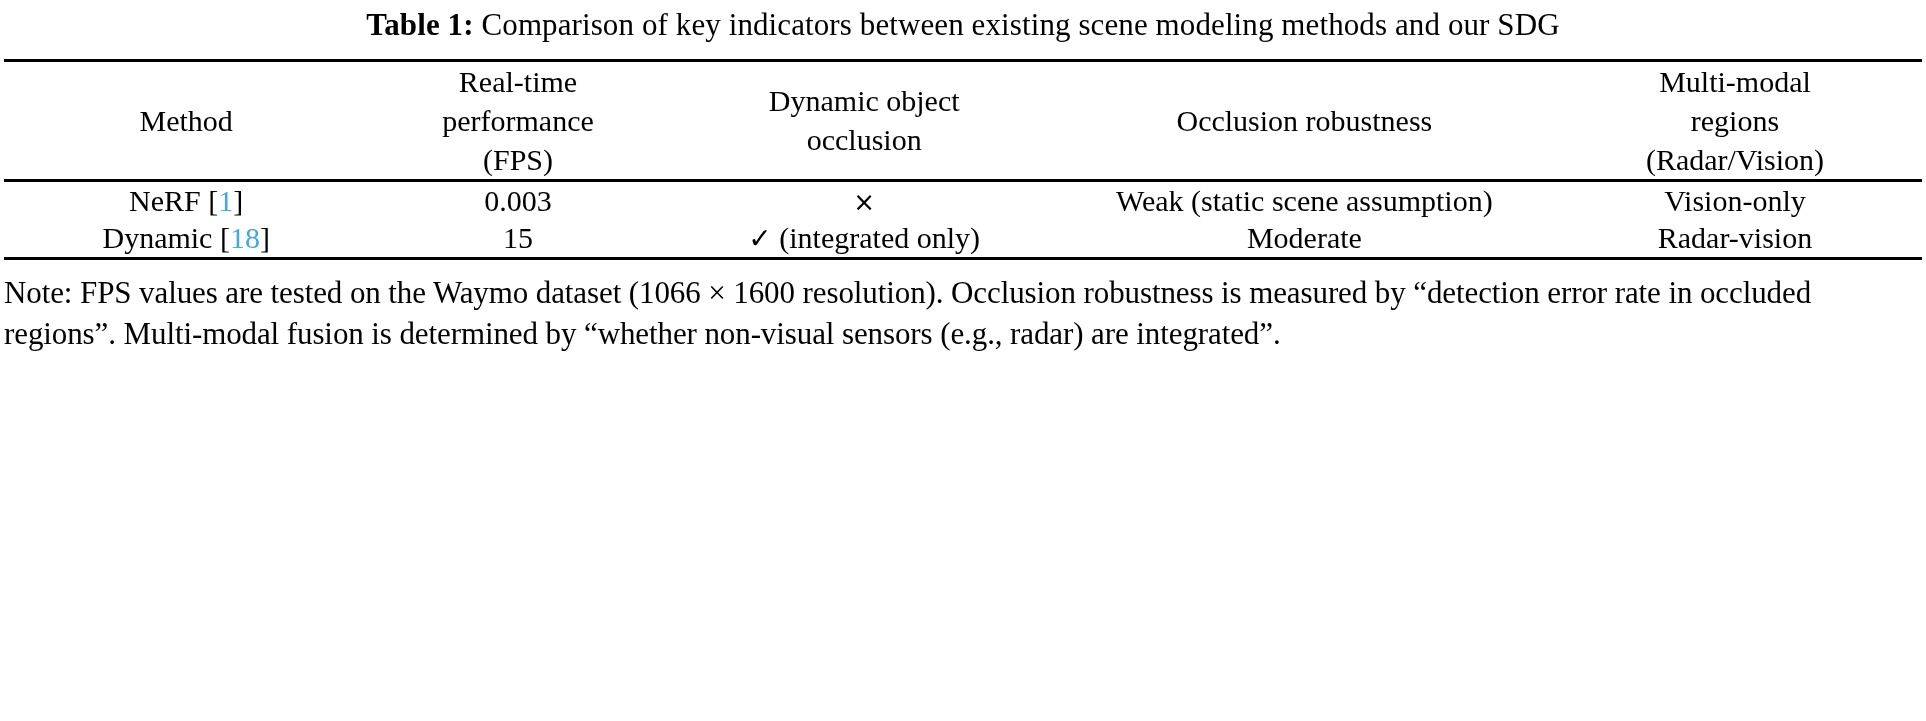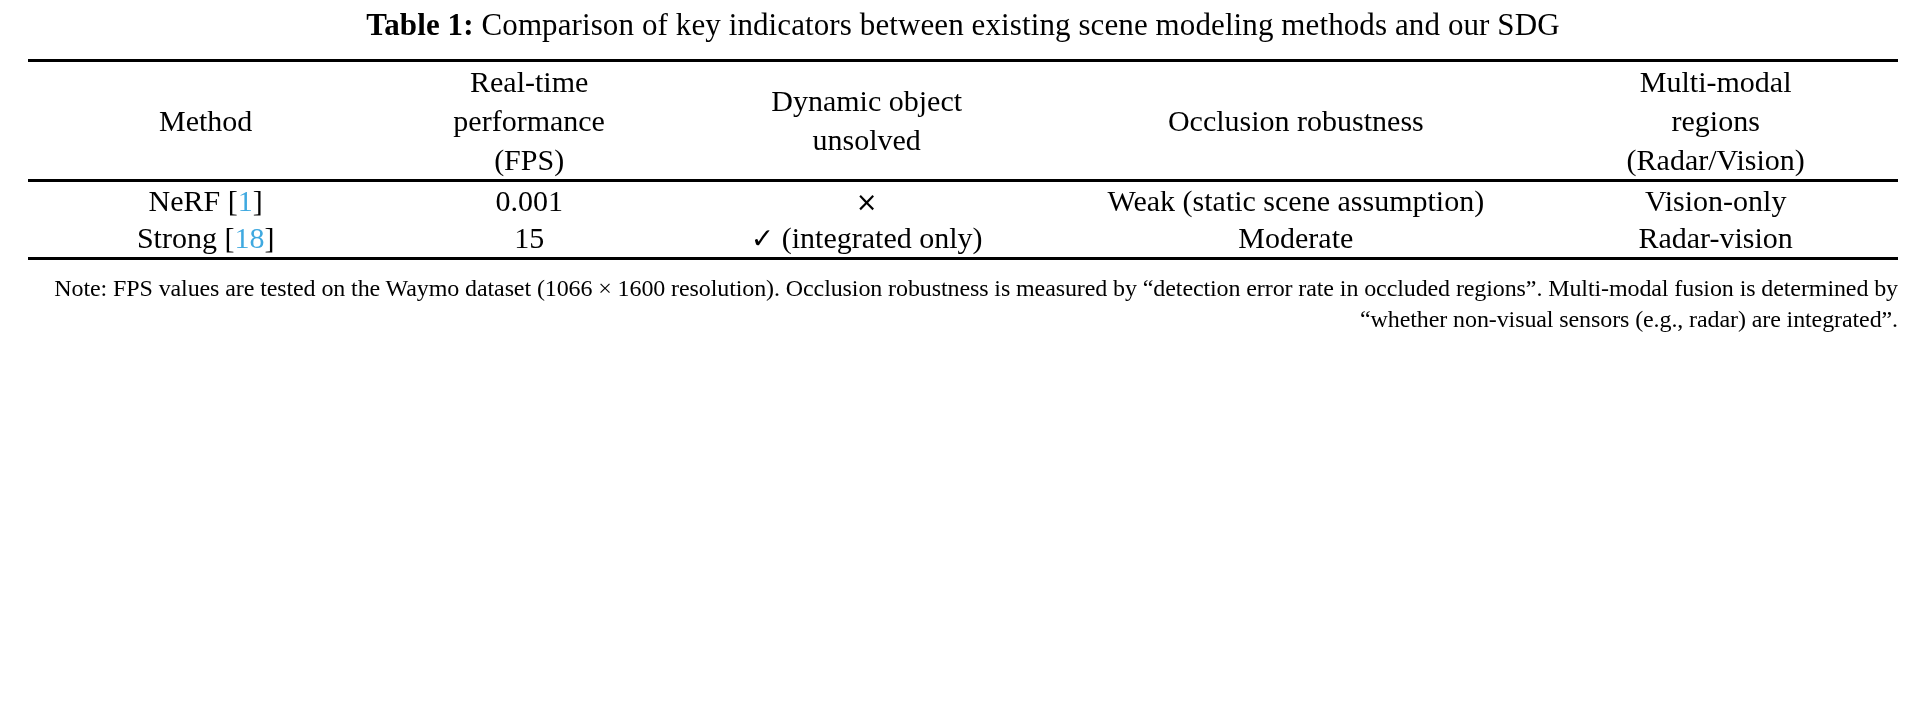--- a/index.html
+++ b/index.html
@@ -13,21 +13,21 @@
     font-family: "Liberation Serif", "DejaVu Serif", serif;
     color: #000000;
     overflow: hidden;
   }
 
   .page {
     width: 1926px;
     height: 520px;
     position: relative;
     box-sizing: border-box;
-    padding: 0 28px;
+    padding: 0 4px;
   }
 
   
   .caption {
     text-align: center;
     font-size: 31px;
     line-height: 1.25;
     padding-top: 6px;
     padding-bottom: 14px;
     letter-spacing: 0.1px;
@@ -105,23 +105,23 @@
     font-family: "DejaVu Sans", sans-serif;
     font-size: 26px;
   }
   .mark.check {
     font-size: 28px;
     font-weight: bold;
   }
 
   
   .note {
-    font-size: 24px;
+    font-size: 31px;
     line-height: 1.32;
-    text-align: right;
+    text-align: left;
     padding-top: 13px;
     letter-spacing: -0.1px;
   }
 
   .hdr-line { display: block; }
 </style>
 </head>
 <body>
 
 <div class="page">
@@ -146,21 +146,21 @@
         <th>
           <span class="hdr-line">Method</span>
         </th>
         <th>
           <span class="hdr-line">Real-time</span>
           <span class="hdr-line">performance</span>
           <span class="hdr-line">(FPS)</span>
         </th>
         <th>
           <span class="hdr-line">Dynamic object</span>
-          <span class="hdr-line">unsolved</span>
+          <span class="hdr-line">occlusion</span>
         </th>
         <th>
           <span class="hdr-line">Occlusion robustness</span>
         </th>
         <th>
           <span class="hdr-line">Multi-modal</span>
           <span class="hdr-line">regions</span>
           <span class="hdr-line">(Radar/Vision)</span>
         </th>
       </tr>
@@ -174,31 +174,31 @@
       <col class="c-method">
       <col class="c-fps">
       <col class="c-dyn">
       <col class="c-occ">
       <col class="c-fusion">
     </colgroup>
     <tbody>
 
       <tr>
         <td><span>NeRF</span><span class="cite"> [<span class="num">1</span>]</span></td>
-        <td>0.001</td>
+        <td>0.003</td>
         <td><span class="mark">×</span></td>
         <td>Weak (static scene assumption)</td>
         <td>Vision-only</td>
       </tr>
 
 
 
 
       <tr>
-        <td><span>Strong</span><span class="cite"> [<span class="num">18</span>]</span></td>
+        <td><span>Dynamic</span><span class="cite"> [<span class="num">18</span>]</span></td>
         <td>15</td>
         <td><span class="mark check">✓</span> <span>(integrated only)</span></td>
         <td>Moderate</td>
         <td>Radar-vision</td>
       </tr>
 
 
     </tbody>
   </table>
 

